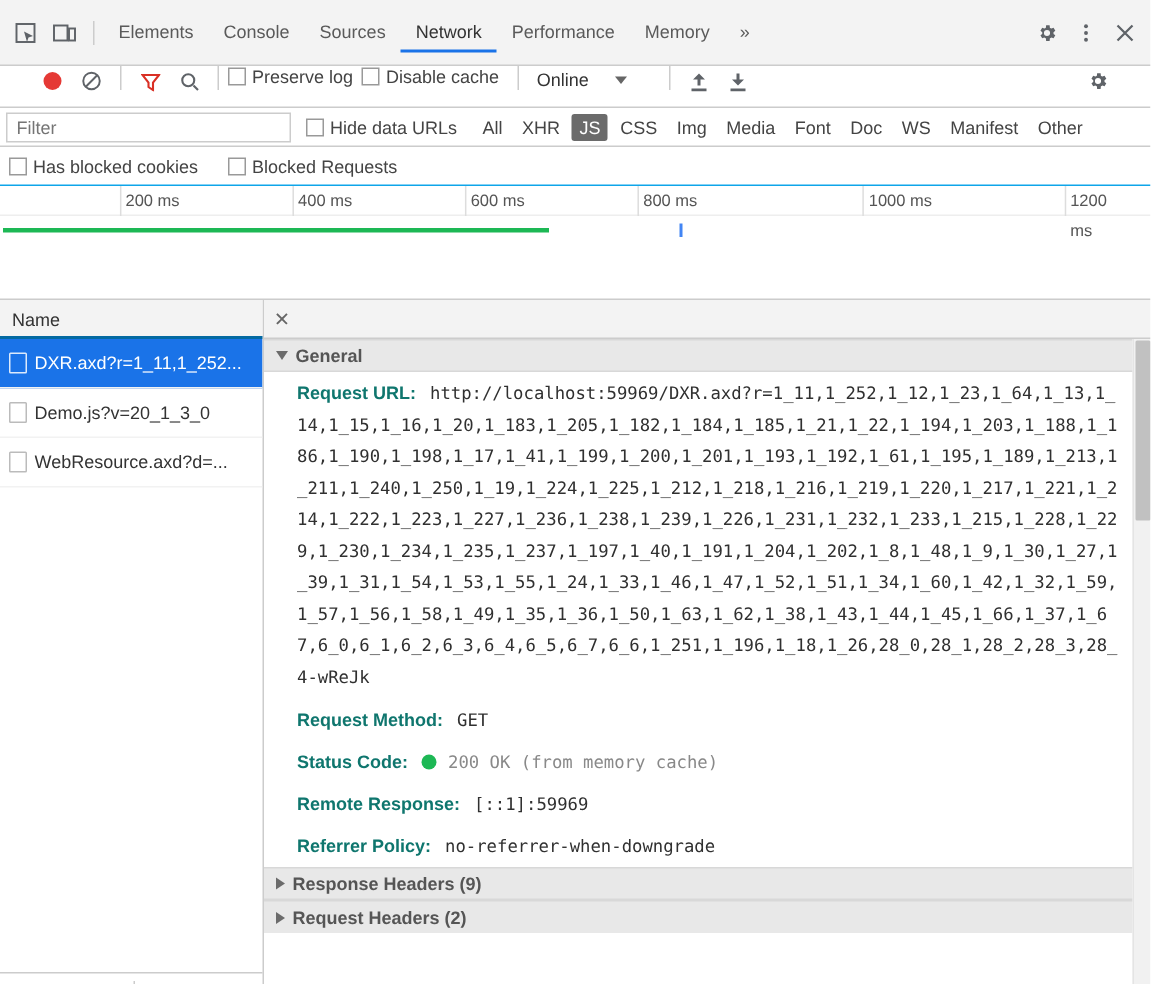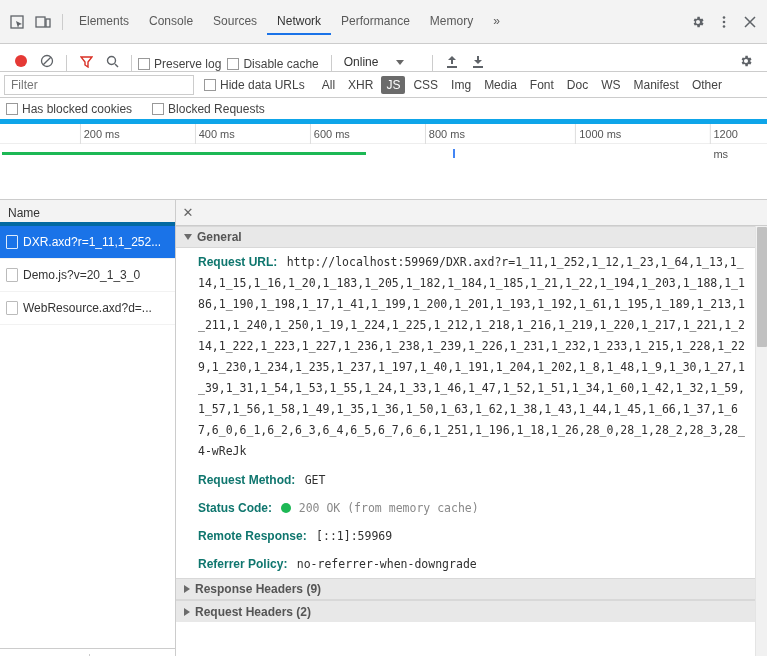--- a/index.html
+++ b/index.html
@@ -41,24 +41,24 @@
     color: #5f6368;
   }
   .sep {
     width: 1px; height: 16px;
     background: #ccc;
     margin: 0 6px;
   }
 
   .toolbar2 {
     display: flex;
-    align-items: flex-end;
+    align-items: flex-start;
     height: 28px;
     border-bottom: 1px solid #ccc;
-    padding: 0 8px;
+    padding: 0 22px;
     gap: 0;
   }
   .rec-dot {
     width: 12px; height: 12px; border-radius: 50%;
     background: #e53935;
   }
   .checkbox {
     width: 12px; height: 12px;
     border: 1px solid #999;
     margin-right: 4px;
@@ -113,21 +113,21 @@
   }
   .type-pill.active {
     background: #6b6b6b;
     color: #fff;
     border-radius: 2px;
   }
 
   .filter-bar2 {
     display: flex;
     align-items: center;
-    border-bottom: 5px solid #0ea5e9;
+    border-bottom: 1px solid #0ea5e9;
     height: 26px;
     padding: 0 6px;
     gap: 14px;
   }
 
   .timeline {
     height: 76px;
     border-bottom: 1px solid #ccc;
     position: relative;
   }
@@ -174,21 +174,21 @@
   .name-col {
     width: 176px;
     border-right: 1px solid #ccc;
     display: flex;
     flex-direction: column;
   }
   .col-hdr {
     height: 26px;
     line-height: 26px;
     padding: 0 8px;
-    border-bottom: 4px solid #0369a1;
+    border-bottom: 2px solid #0369a1;
     background: #f3f3f3;
     color: #333;
   }
   .req-list {
     flex: 1;
     overflow: hidden;
   }
   .req-item {
     display: flex;
     align-items: center;

